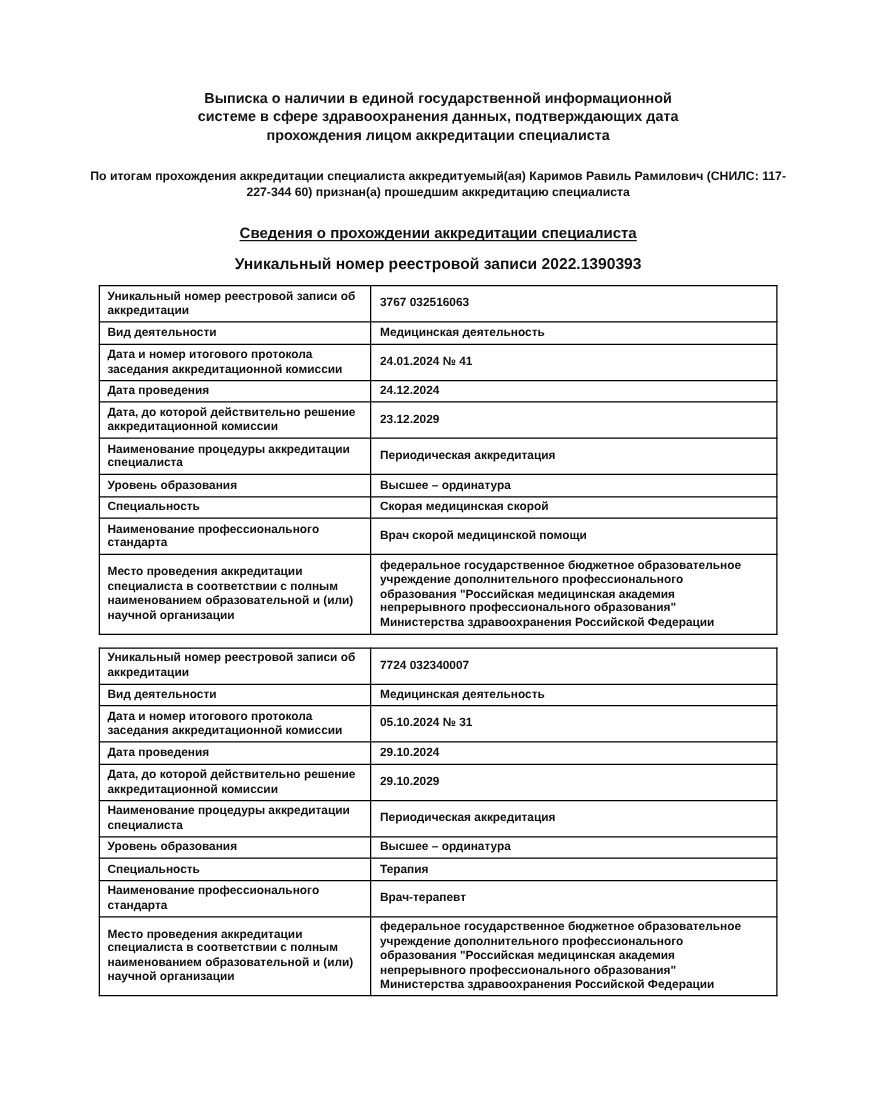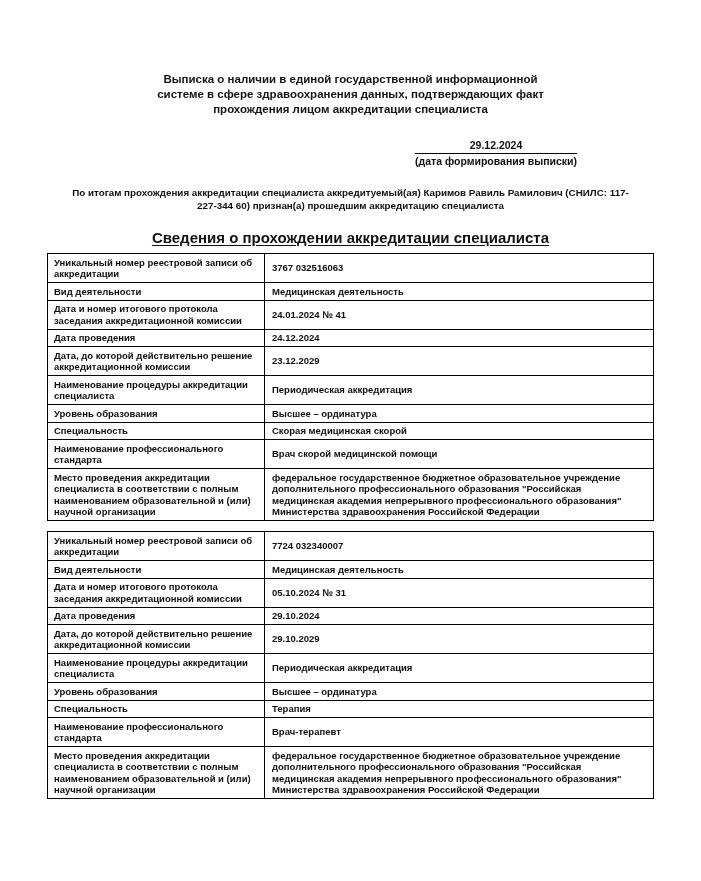--- a/index.html
+++ b/index.html
@@ -45,33 +45,33 @@
   .intro {
     margin: 18px auto 0;
     max-width: 568px;
     text-align: center;
     font-size: 9.8px;
     line-height: 13px;
   }
   .section-heading {
     margin-top: 19px;
     text-align: center;
-    font-size: 15px;
+    font-size: 12px;
     line-height: 13px;
     text-decoration: underline;
     text-underline-offset: 2px;
   }
   .registry-heading {
     margin-top: 10px;
     text-align: center;
     font-size: 12.5px;
     line-height: 16px;
   }
   table.acc-table {
-    width: 607px;
+    width: 543px;
     margin: 9px auto 0;
     border-collapse: collapse;
     table-layout: fixed;
   }
   table.acc-table + table.acc-table {
     margin-top: 10px;
   }
   .acc-table td {
     border: 1.6px solid #000000;
     font-size: 9.5px;
@@ -86,31 +86,28 @@
   }
   .acc-table td.value-cell {
     padding: 2.5px 12px 2.5px 7px;
   }
 </style>
 </head>
 <body>
 
 <div class="page">
 
-  <div class="doc-title">Выписка о наличии в единой государственной информационной системе в сфере здравоохранения данных, подтверждающих факт прохождения лицом аккредитации специалиста</div>
+  <div class="doc-title">Выписка о наличии в единой государственной информационной системе в сфере здравоохранения данных, подтверждающих дата прохождения лицом аккредитации специалиста</div>
 
-  <div class="date-block">
-    <div class="date-value">29.12.2024</div>
-    <div class="date-caption">(дата формирования выписки)</div>
-  </div>
 
   <div class="intro">По итогам прохождения аккредитации специалиста аккредитуемый(ая) Каримов Равиль Рамилович (СНИЛС: 117-227-344 60) признан(а) прошедшим аккредитацию специалиста</div>
 
   <div class="section-heading">Сведения о прохождении аккредитации специалиста</div>
 
+  <div class="registry-heading">Уникальный номер реестровой записи 2022.1390393</div>
 
   <table class="acc-table">
     <tbody>
         <tr>
           <td class="label-cell">Уникальный номер реестровой записи об аккредитации</td>
           <td class="value-cell">3767 032516063</td>
         </tr>
         <tr>
           <td class="label-cell">Вид деятельности</td>
           <td class="value-cell">Медицинская деятельность</td>

